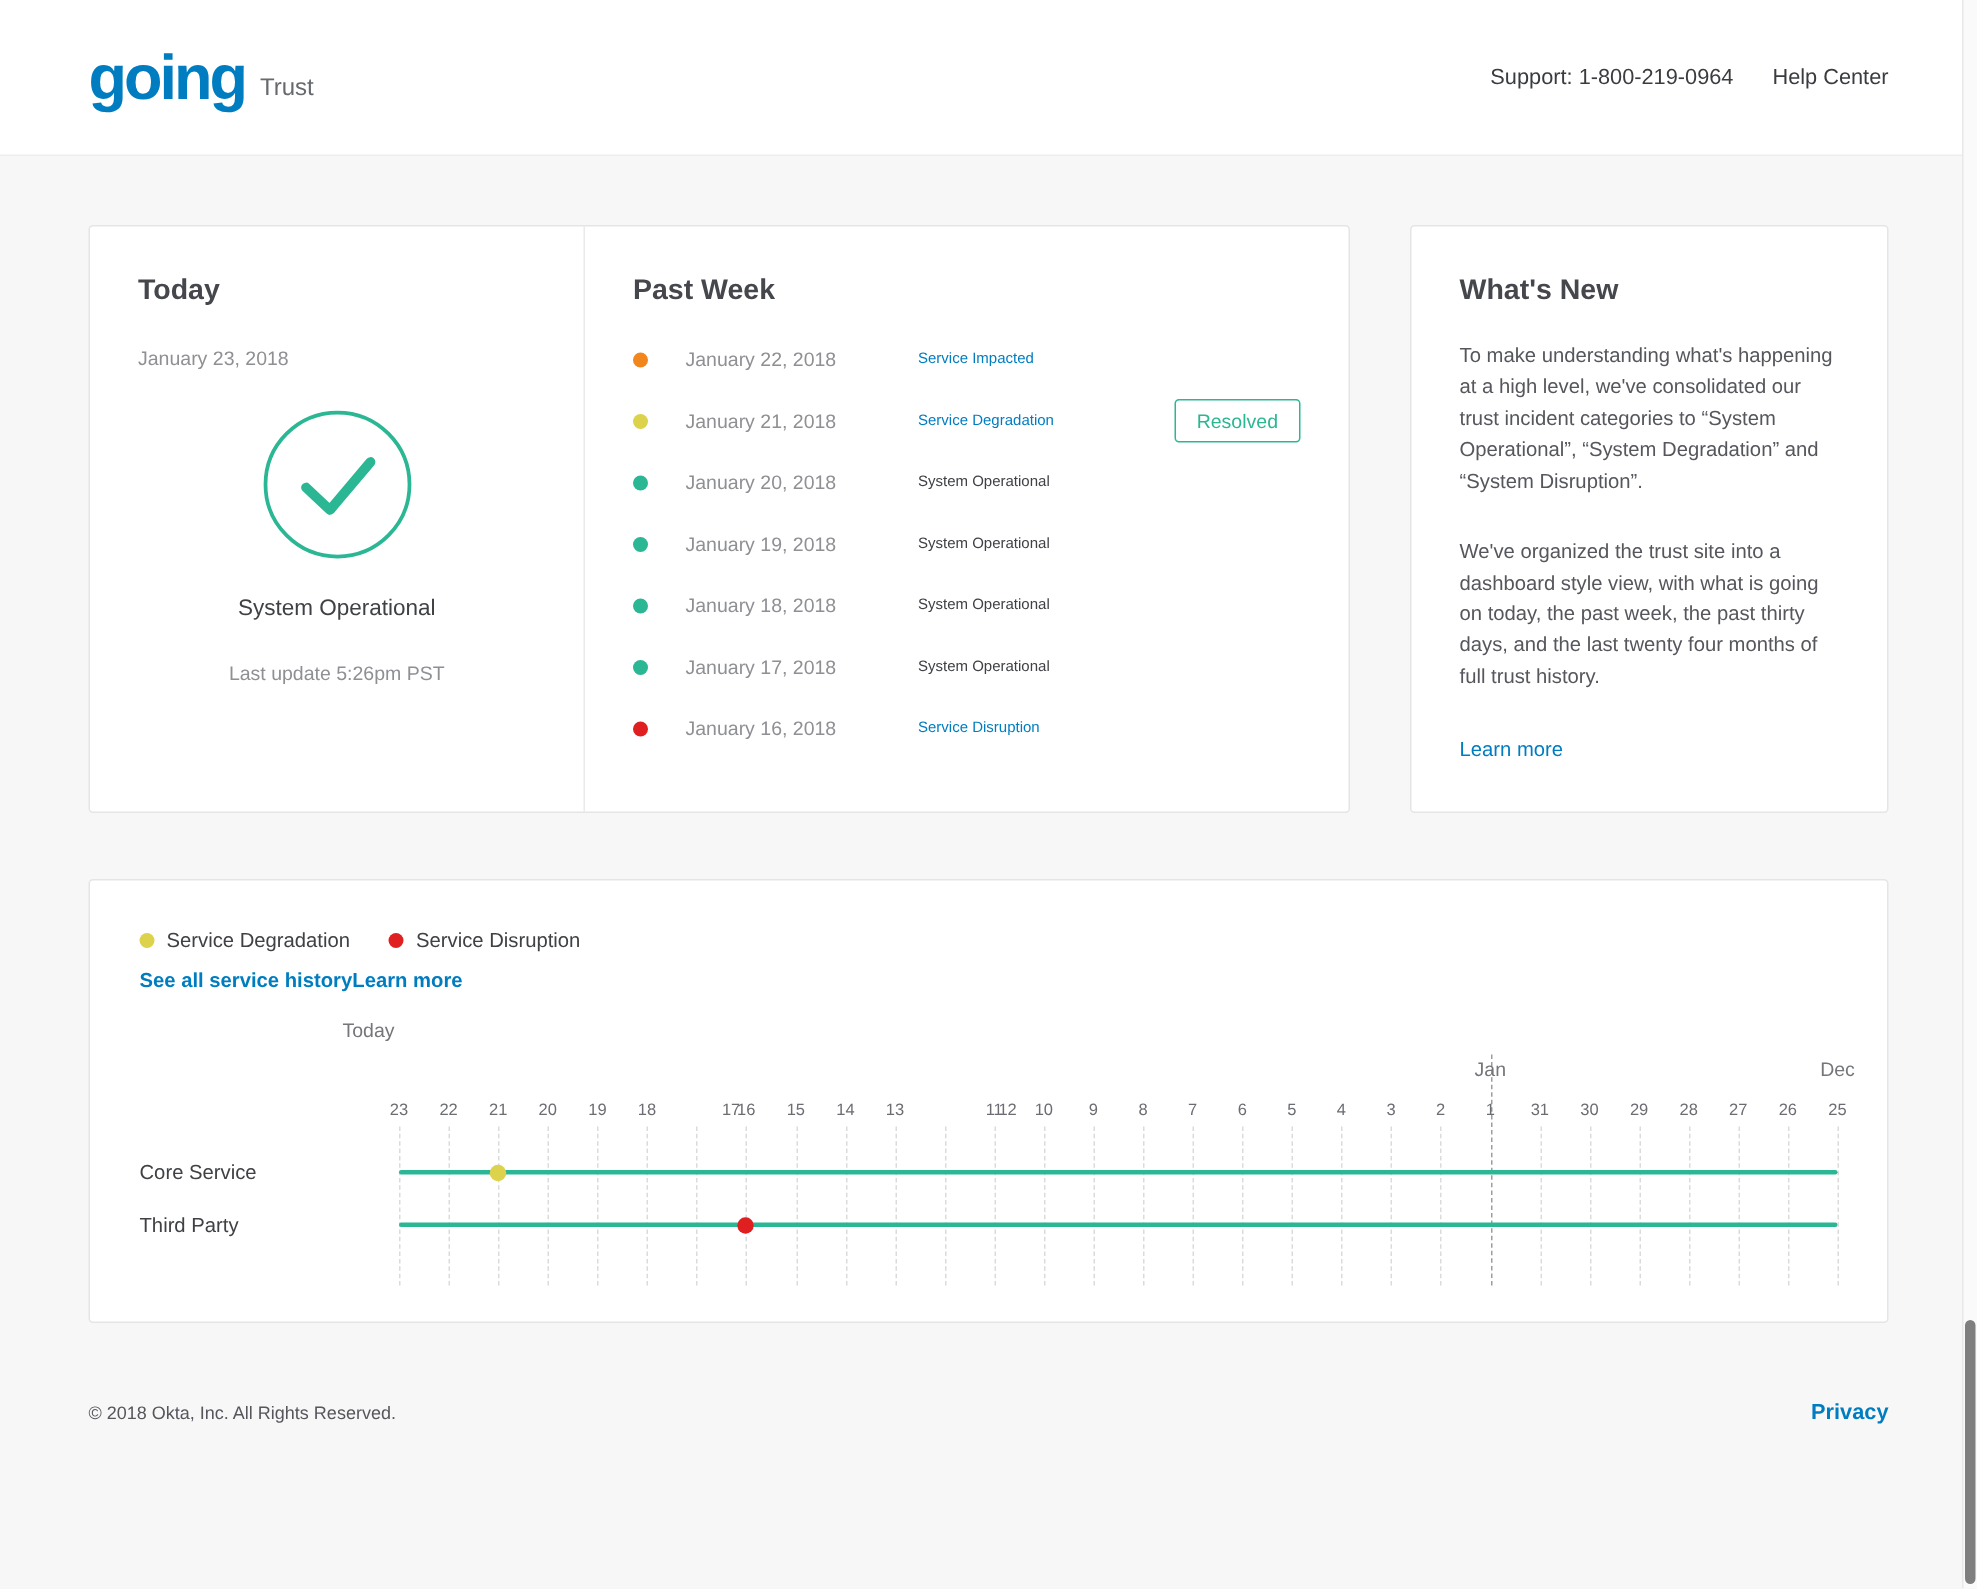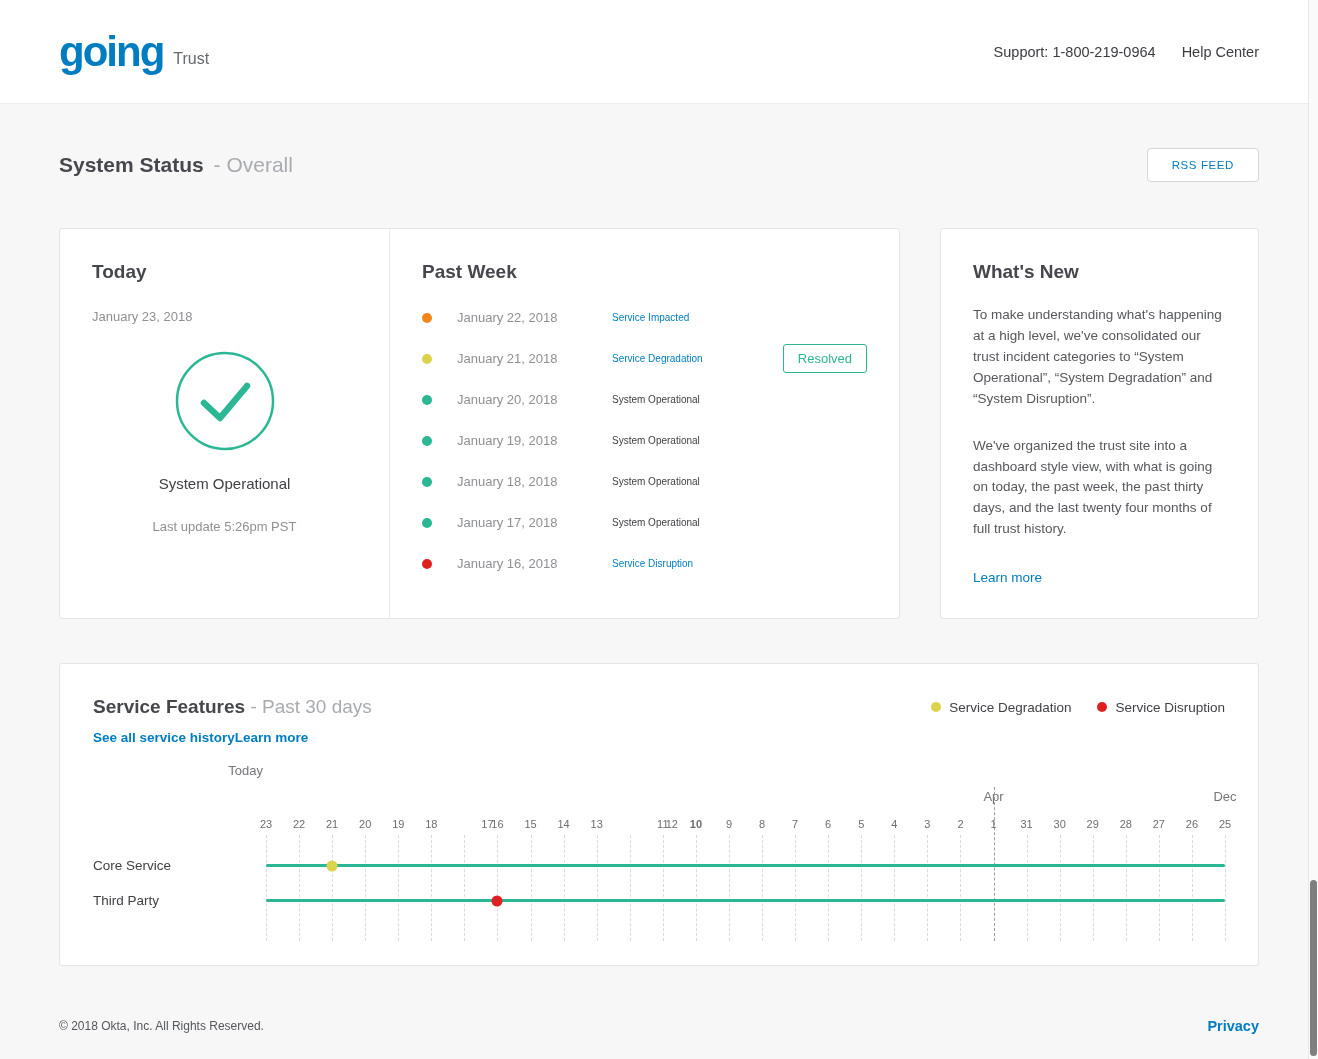--- a/index.html
+++ b/index.html
@@ -101,27 +101,20 @@
     </div>
     <div class="header-right">
       <span class="support-phone">Support: 1-800-219-0964</span>
       <a class="help-link">Help Center</a>
     </div>
   </div>
 </header>
 
 <main class="container">
 
-  <div class="title-row">
-    <h1 class="page-title">
-      <span>System Status</span>
-      <span class="sub">- Overall</span>
-    </h1>
-    <button class="rss-btn">RSS FEED</button>
-  </div>
 
   <div class="cards-row">
     <section class="card split-card">
       <div class="today-col">
         <h2 class="card-heading">Today</h2>
         <div class="today-date">January 23, 2018</div>
         <div class="check-wrap">
           <svg width="100" height="100" viewBox="0 0 100 100">
             <circle cx="50" cy="50" r="48" fill="none" stroke-width="2.5" stroke="#2bb793"></circle>
             <path d="M29 52 L45 67 L72 35" fill="none" stroke-width="6.5" stroke-linecap="round" stroke-linejoin="round" stroke="#2bb793"></path>
@@ -176,24 +169,20 @@
     <section class="card whats-new">
       <h2 class="card-heading">What's New</h2>
       <p class="wn-para">To make understanding what's happening at a high level, we've consolidated our trust incident categories to “System Operational”, “System Degradation” and “System Disruption”.</p>
       <p class="wn-para">We've organized the trust site into a dashboard style view, with what is going on today, the past week, the past thirty days, and the last twenty four months of full trust history.</p>
       <a class="wn-learn">Learn more</a>
     </section>
   </div>
 
   <section class="card features-card">
     <div class="features-head">
-      <h2 class="card-heading features-title">
-        <span>Service Features</span>
-        <span class="sub">- Past 30 days</span>
-      </h2>
       <div class="chart-legend">
           <span class="legend-item">
             <span class="dot" style="background: rgb(221, 210, 75);"></span>
             <span>Service Degradation</span>
           </span>
           <span class="legend-item">
             <span class="dot" style="background: rgb(224, 32, 32);"></span>
             <span>Service Disruption</span>
           </span>
         </div>
@@ -228,21 +217,21 @@
           <span class="axis-num" style="left: 27.5862%;">15</span>
           <span class="gridline" style="left: 31.0345%;"></span>
           <span class="axis-num" style="left: 31.0345%;">14</span>
           <span class="gridline" style="left: 34.4828%;"></span>
           <span class="axis-num" style="left: 34.4828%;">13</span>
           <span class="gridline" style="left: 37.931%;"></span>
           <span class="axis-num" style="left: 37.931%; margin-left: 42px;">12</span>
           <span class="gridline" style="left: 41.3793%;"></span>
           <span class="axis-num" style="left: 41.3793%;">11</span>
           <span class="gridline" style="left: 44.8276%;"></span>
-          <span class="axis-num" style="left: 44.8276%; font-weight: bold;">10</span>
+          <span class="axis-num" style="left: 44.8276%;">10</span>
           <span class="gridline" style="left: 48.2759%;"></span>
           <span class="axis-num" style="left: 48.2759%;">9</span>
           <span class="gridline" style="left: 51.7241%;"></span>
           <span class="axis-num" style="left: 51.7241%;">8</span>
           <span class="gridline" style="left: 55.1724%;"></span>
           <span class="axis-num" style="left: 55.1724%;">7</span>
           <span class="gridline" style="left: 58.6207%;"></span>
           <span class="axis-num" style="left: 58.6207%;">6</span>
           <span class="gridline" style="left: 62.069%;"></span>
           <span class="axis-num" style="left: 62.069%;">5</span>
@@ -261,21 +250,21 @@
           <span class="gridline" style="left: 86.2069%;"></span>
           <span class="axis-num" style="left: 86.2069%;">29</span>
           <span class="gridline" style="left: 89.6552%;"></span>
           <span class="axis-num" style="left: 89.6552%;">28</span>
           <span class="gridline" style="left: 93.1034%;"></span>
           <span class="axis-num" style="left: 93.1034%;">27</span>
           <span class="gridline" style="left: 96.5517%;"></span>
           <span class="axis-num" style="left: 96.5517%;">26</span>
           <span class="gridline" style="left: 100%;"></span>
           <span class="axis-num" style="left: 100%;">25</span>
-          <span class="month-label" style="left: 75.8621%;">Apr</span>
+          <span class="month-label" style="left: 75.8621%;">Jan</span>
           <span class="month-label" style="left: 100%;">Dec</span>
           <div class="service-line" style="top: 101px;"></div>
           <span class="chart-dot" style="left: 6.89655%; top: 102.5px; background: rgb(221, 210, 75);"></span>
           <div class="service-line" style="top: 136px;"></div>
           <span class="chart-dot" style="left: 24.1379%; top: 137.5px; background: rgb(224, 32, 32);"></span>
           <span class="today-label">Today</span>
         </div>
     </div>
   </section>
 

